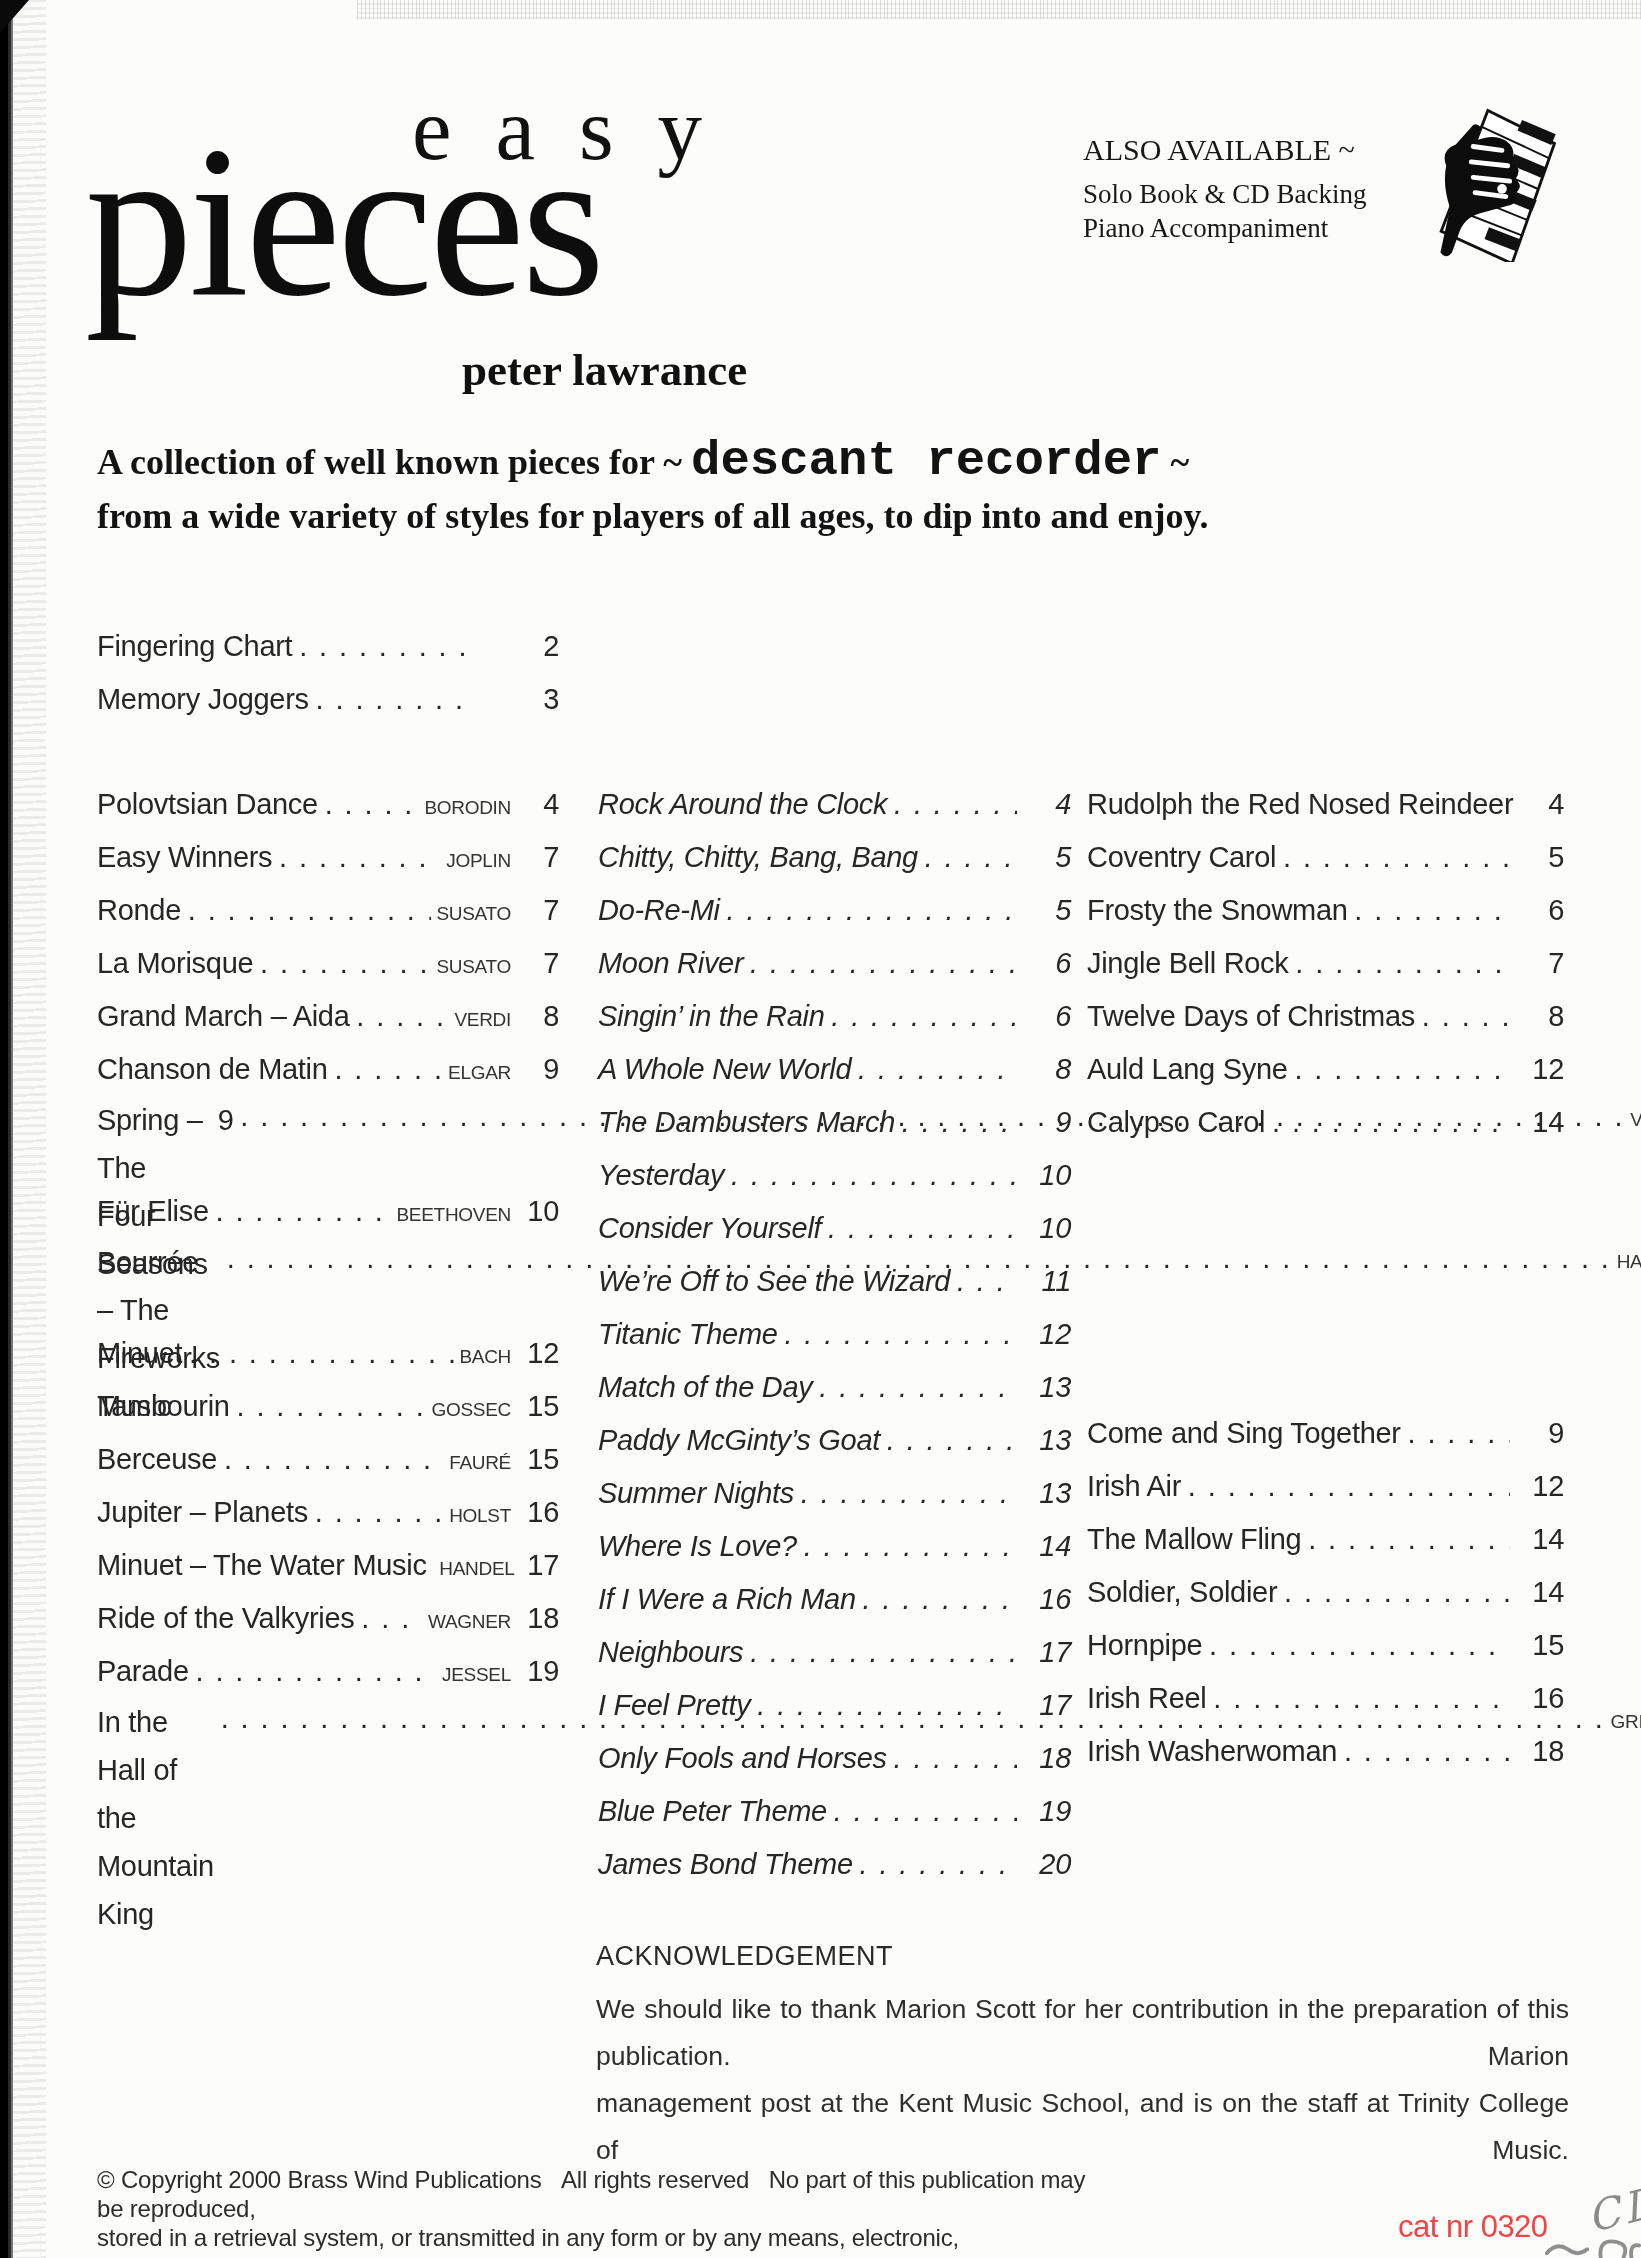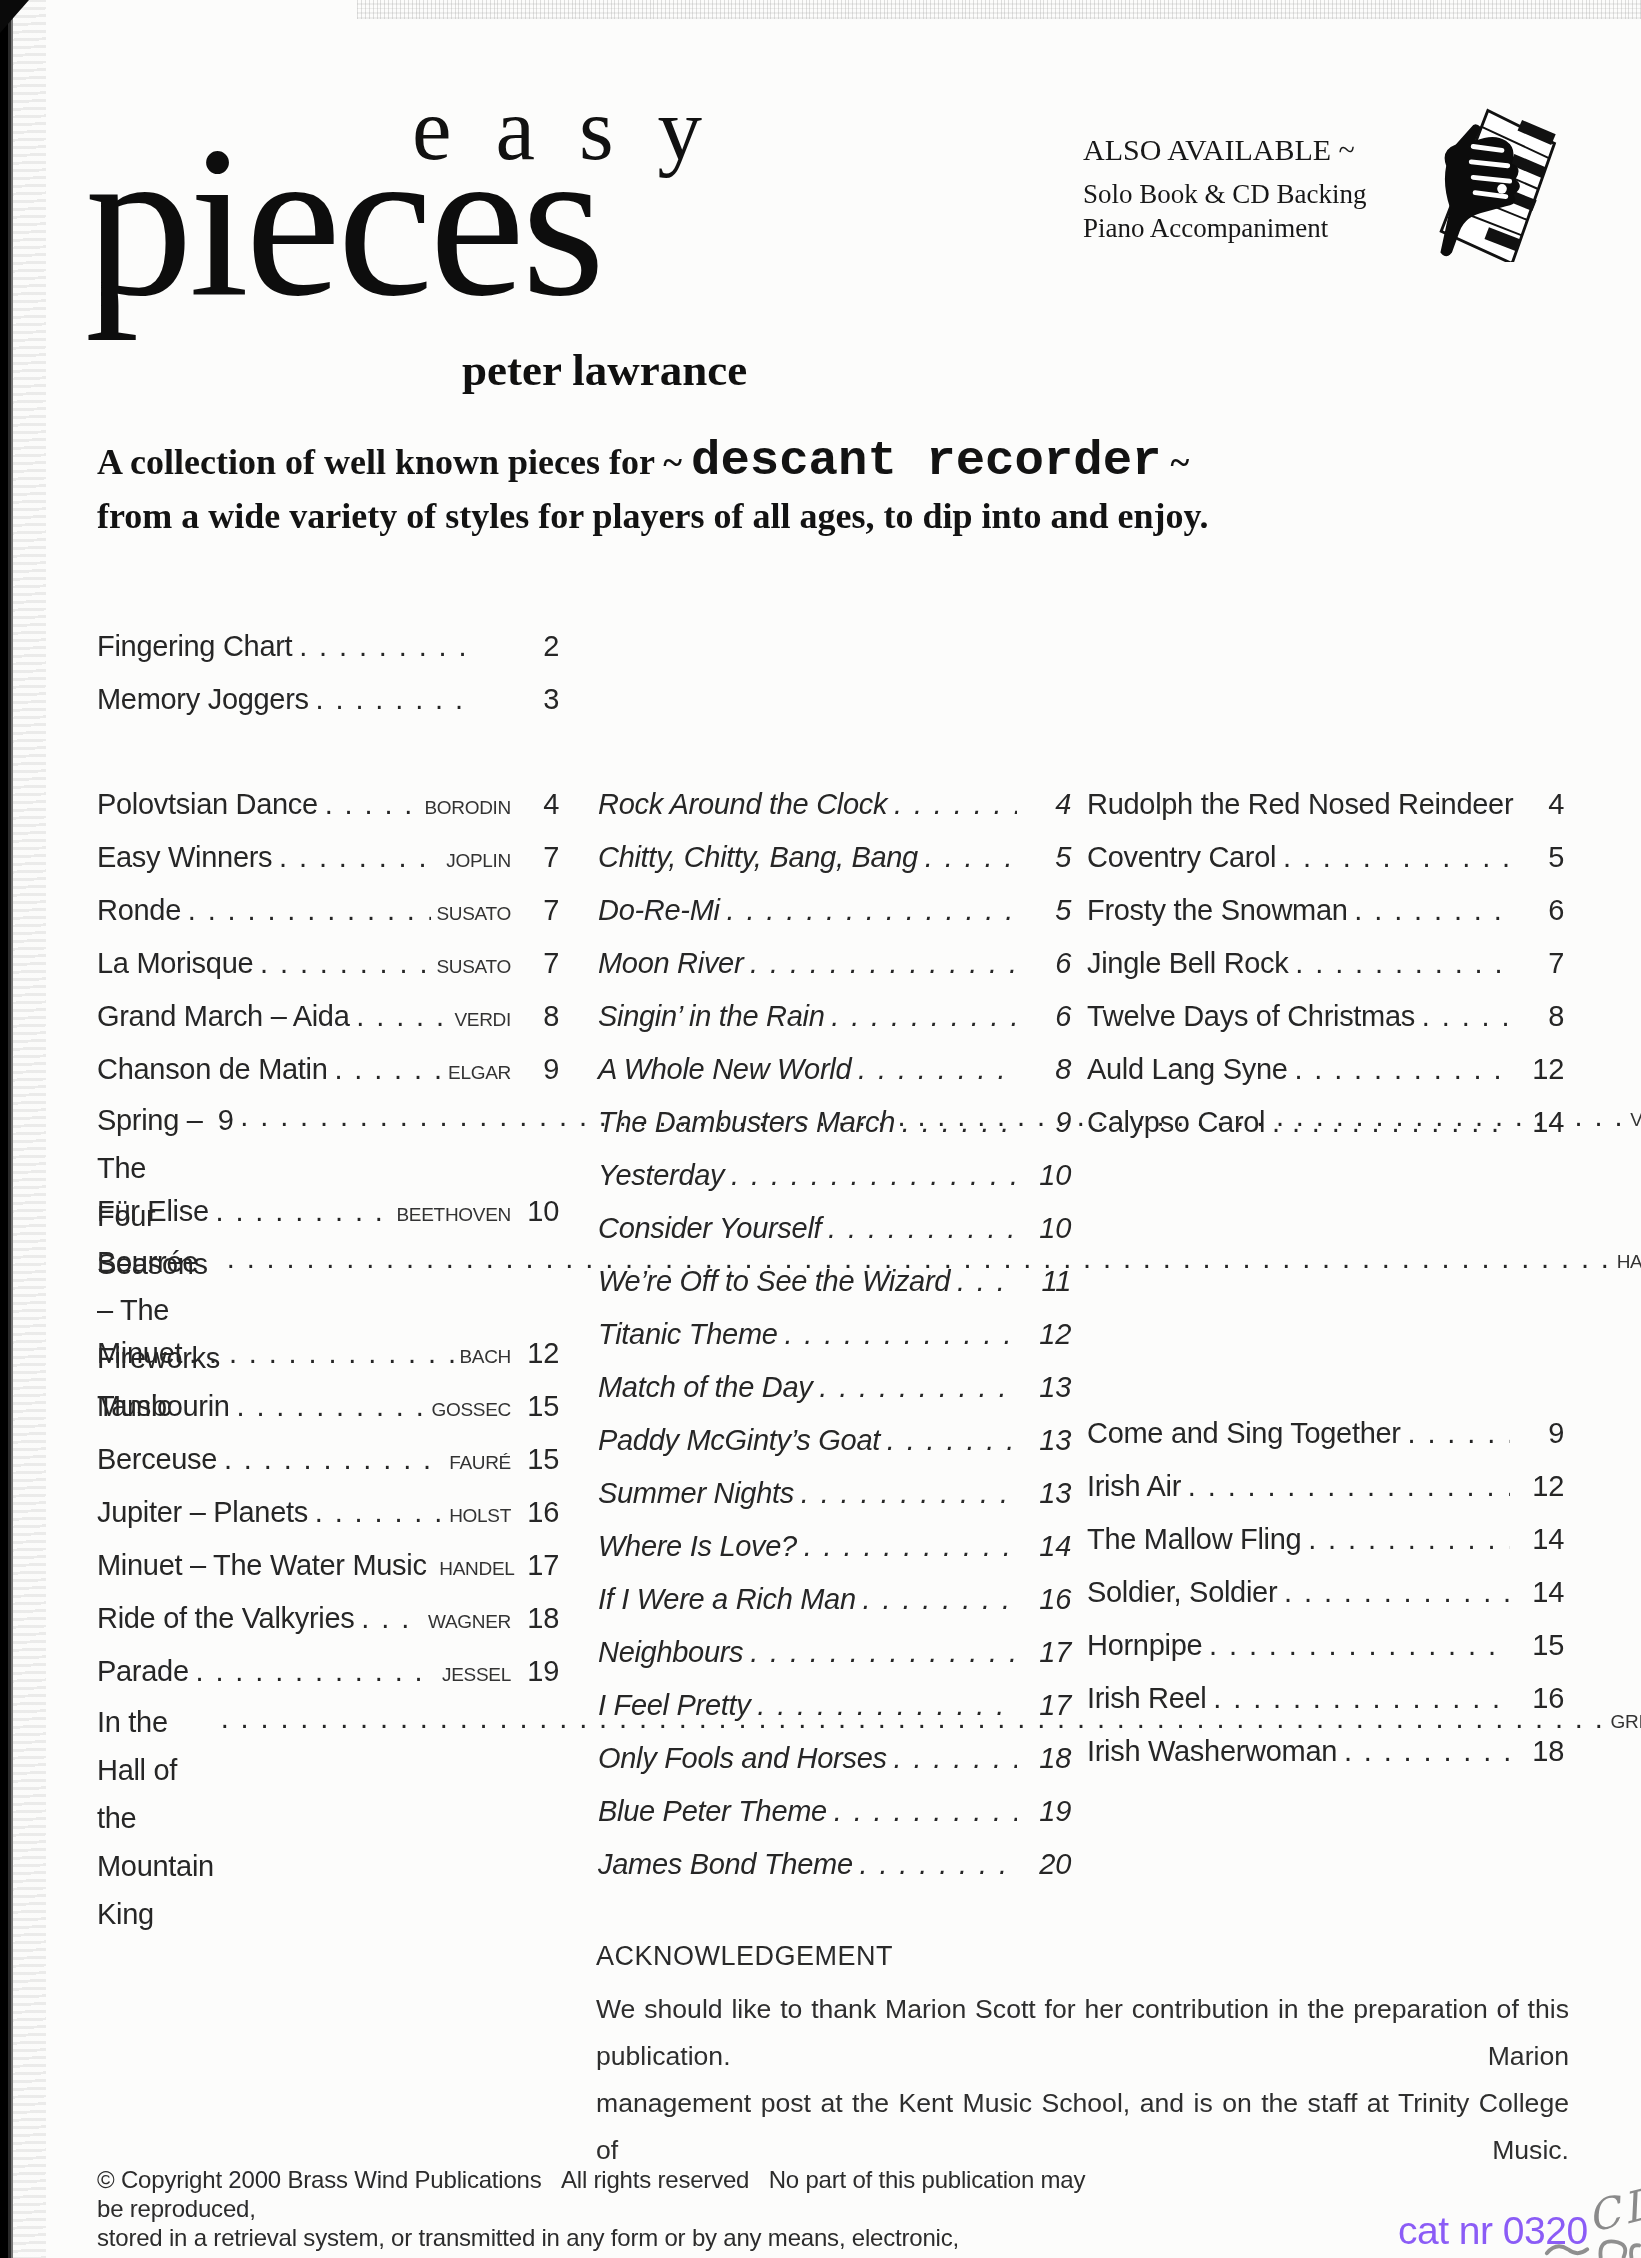--- a/index.html
+++ b/index.html
@@ -82,21 +82,21 @@
     font-size:29px;letter-spacing:-0.3px;color:#262626;}
   .trow2 .l1{display:flex;align-items:baseline;height:48px;line-height:48px;}
   .trow2 .l2{display:flex;align-items:baseline;height:41px;line-height:41px;}
   
   .ack{position:absolute;left:596px;top:1941px;width:973px;color:#2e2e2e;}
   .ack h4{margin:0 0 13.5px 0;font-size:27px;font-weight:normal;letter-spacing:0.5px;color:#2a2a2a;}
   .ack .ack-line{font-size:26.6px;line-height:47px;text-align:justify;text-align-last:justify;}
   
   .copyright{position:absolute;left:97px;top:2165px;width:994px;
     font-size:24px;line-height:29px;color:#2c2c2c;letter-spacing:-0.2px;}
-  .catnr{position:absolute;left:1398px;top:2209px;font-size:39px;color:#8b5cf6;letter-spacing:-0.5px;}
+  .catnr{position:absolute;left:1398px;top:2209px;font-size:31px;color:#ef4444;letter-spacing:-0.5px;}
   .hand-cd{
     position:absolute;left:1591px;top:2184px;
     font-family:"DejaVu Serif",serif;font-style:italic;font-size:42px;color:#8a8a8a;
     transform:rotate(-14deg) skewX(-6deg);letter-spacing:3.9px;
   }
   .hand-scribble{position:absolute;left:1543px;top:2232px;width:98px;height:26px;}
 </style>
 </head>
 <body>
 

